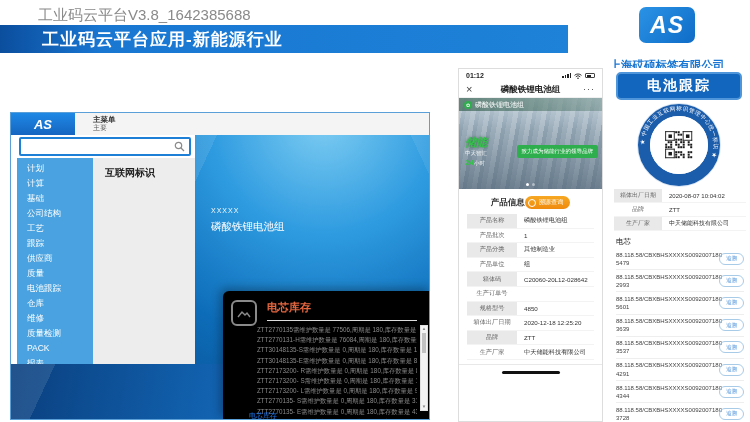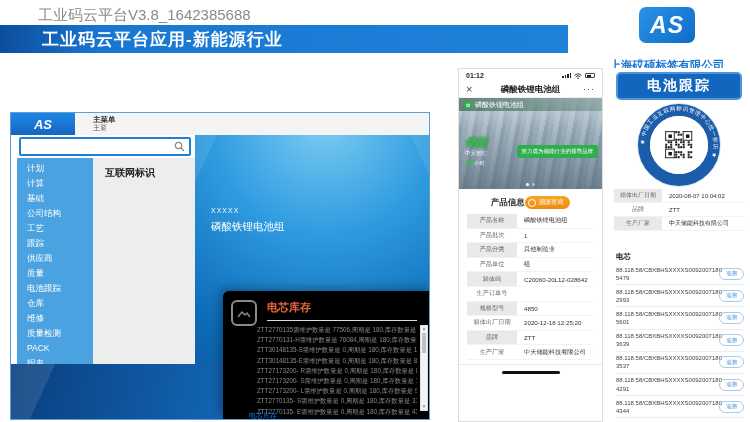--- a/index.html
+++ b/index.html
@@ -133,21 +133,21 @@
   
   .case{position:absolute;left:608px;top:68px;width:142px;height:354px;background:#fff;overflow:hidden;}
   .case-banner{margin:4px auto 0 auto;width:122px;height:24px;background:#1266bd;
                border:2px solid #4f95d9;border-radius:5px;color:#fff;font-size:14px;font-weight:bold;
                letter-spacing:2px;display:flex;align-items:center;justify-content:center;}
   .emblem{display:block;margin:3px auto 0 auto;}
   .ctable{margin:2px 4px 0 6px;}
   .ctable .f-label{width:48px;font-size:6px;}
   .ctable .f-value{font-size:6px;}
   .ctable .field-row{height:13px;}
-  .cell-sec{font-size:7.5px;font-weight:bold;color:#222;margin:21px 0 1px 8px;}
+  .cell-sec{font-size:7.5px;font-weight:normal;color:#222;margin:6px 0 1px 8px;}
   .cells{margin:0 6px 0 8px;}
   .cell-row{display:flex;align-items:center;justify-content:space-between;
             border-bottom:1px solid #eee;padding:2.5px 0;}
   .cell-code{font-size:6px;color:#444;line-height:1.35;width:96px;}
   .cell-code span{display:block;}
   .pill{border:1px solid #a8cbe8;color:#4a90d9;font-size:5.5px;padding:1.5px 6px;
         border-radius:8px;flex-shrink:0;}
 </style>
 </head>
 <body>

